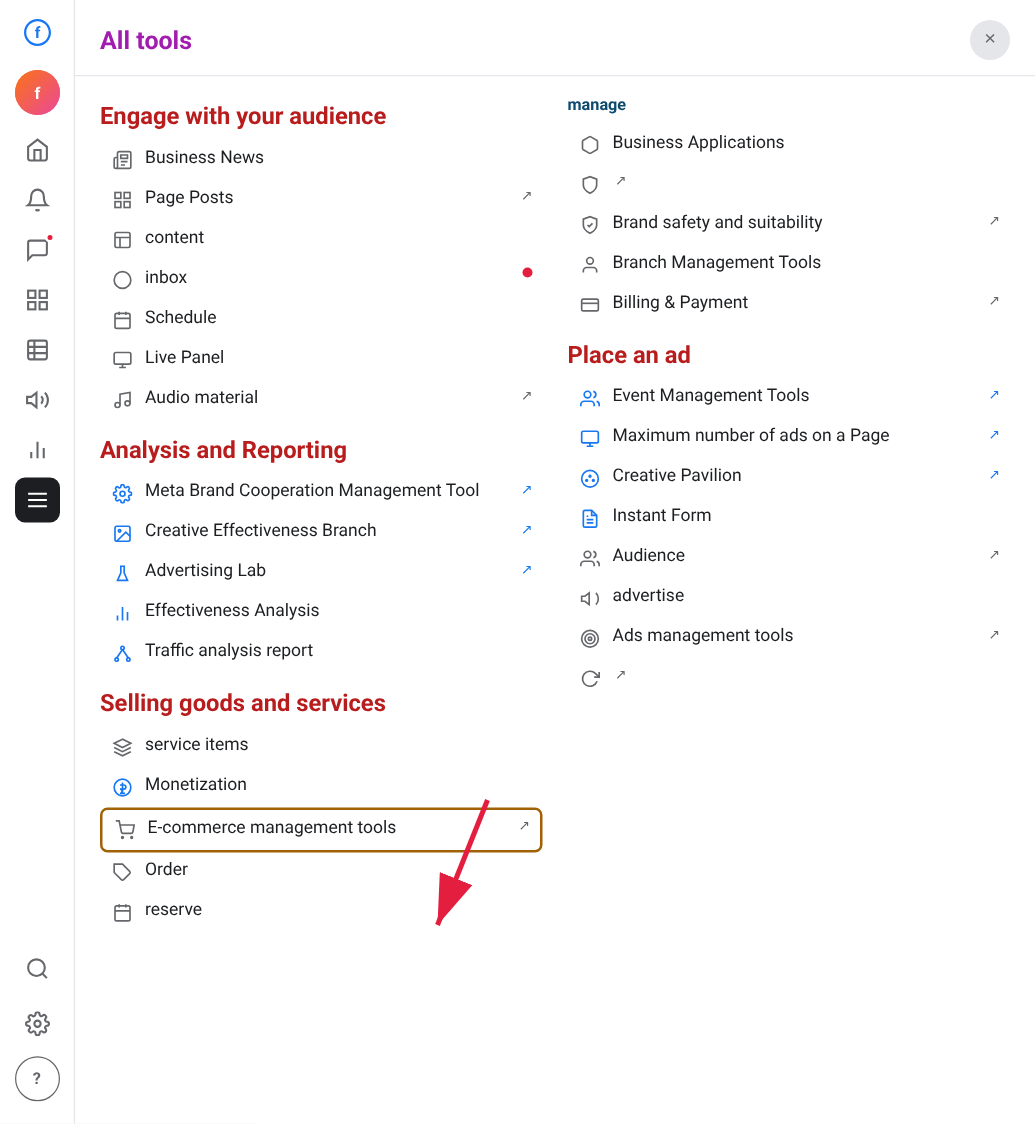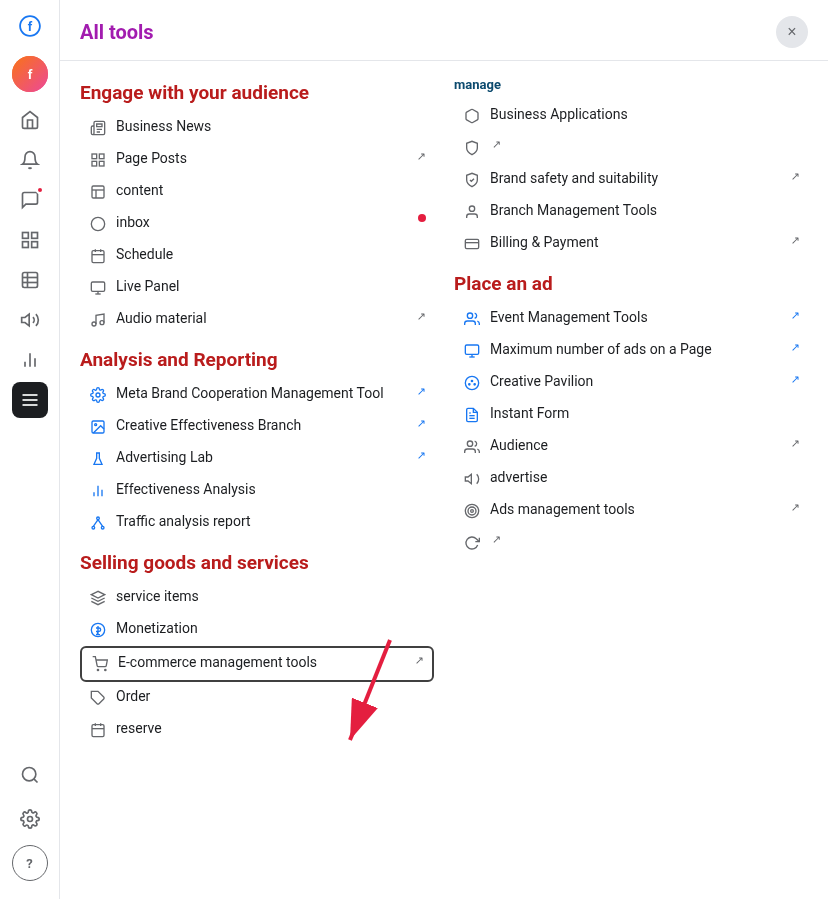--- a/index.html
+++ b/index.html
@@ -217,21 +217,21 @@
       width: 8px;
       height: 8px;
       background: #e41e3f;
       border-radius: 50%;
       display: inline-block;
       margin-left: 2px;
     }
 
     
     .ecommerce-highlight {
-      border: 2px solid #404040;
+      border: 2px solid #a16207;
       border-radius: 6px;
     }
 
     
     .columns::-webkit-scrollbar { width: 6px; }
     .columns::-webkit-scrollbar-track { background: transparent; }
     .columns::-webkit-scrollbar-thumb { background: #ccd0d5; border-radius: 3px; }
   </style>
 </head>
 <body>

